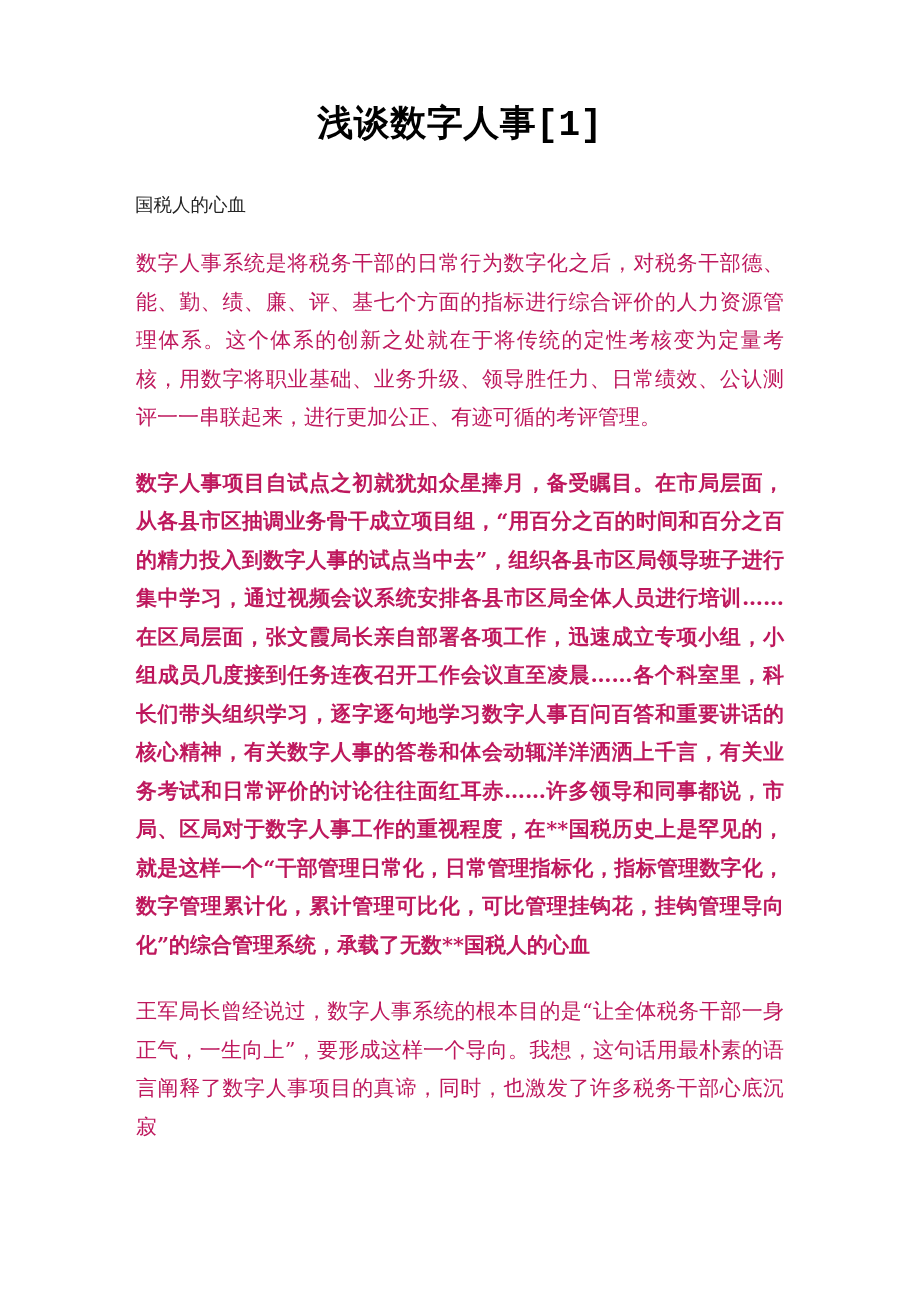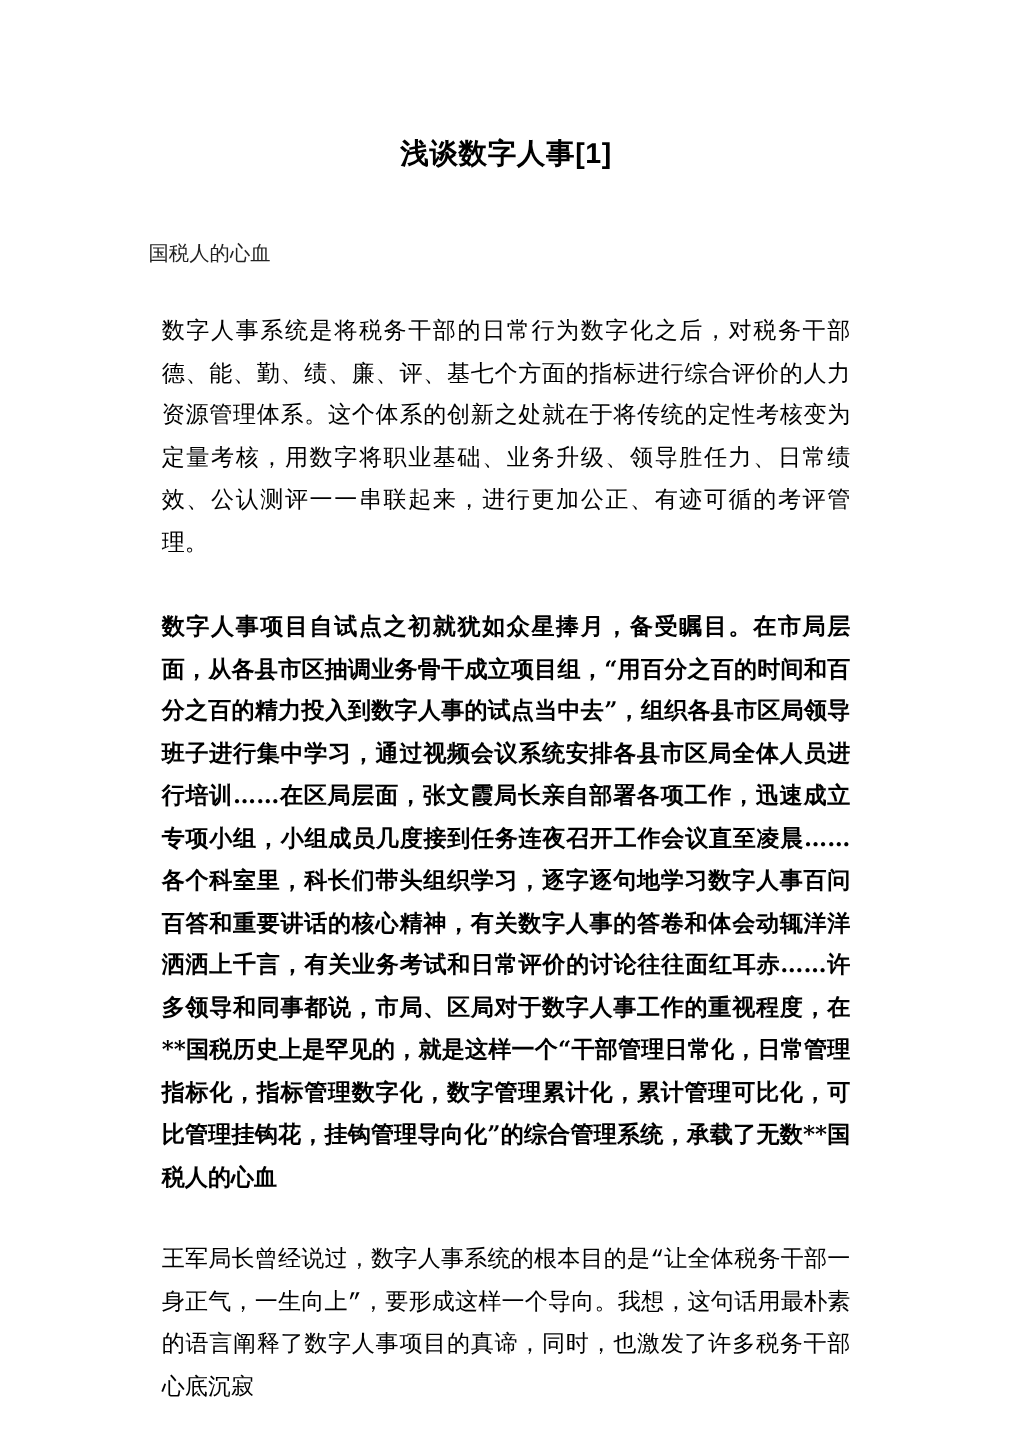--- a/index.html
+++ b/index.html
@@ -16,59 +16,59 @@
     font-family: "DejaVu Serif", "Liberation Serif", serif;
     color: #1a1a1a;
   }
   .page-body {
     position: absolute;
     left: 135px;
     top: 0;
     width: 650px;
   }
   .doc-title {
-    margin: 13px;
+    margin: 0;
     padding: 0;
     padding-top: 104px;
     text-align: center;
-    font-family: Liberation Sans, sans-serif;
+    font-family: Liberation Mono, monospace;
     font-weight: 700;
-    font-size: 26px;
+    font-size: 36px;
     line-height: 44px;
     letter-spacing: 0.5px;
     color: #000000;
   }
   .subtitle {
     margin: 0;
     padding: 0;
     padding-top: 42px;
     font-size: 18.5px;
     line-height: 30px;
     color: #232323;
     text-align: justify;
   }
   .para {
-    margin: 12px;
+    margin: 1px;
     padding: 0;
     padding-top: 23px;
     font-size: 21px;
     line-height: 38.5px;
     text-align: justify;
     text-justify: inter-ideograph;
-    color: #000000;
+    color: #be185d;
     text-align-last: left;
   }
   .para.tight {
     font-size: 19.5px;
     line-height: 38px;
     letter-spacing: -0.2px;
   }
   .para.p2 { padding-top: 26px; font-weight: bold; }
   .para.p3 { padding-top: 25px; }
-  .para.p4 { padding-top: 27px; font-family: Liberation Mono, monospace; }
+  .para.p4 { padding-top: 27px; }
 </style>
 </head>
 <body>
 
 <div class="page">
   <div class="page-body">
 
     <h1 class="doc-title">浅谈数字人事[1]</h1>
 
     <p class="subtitle">国税人的心血</p>

